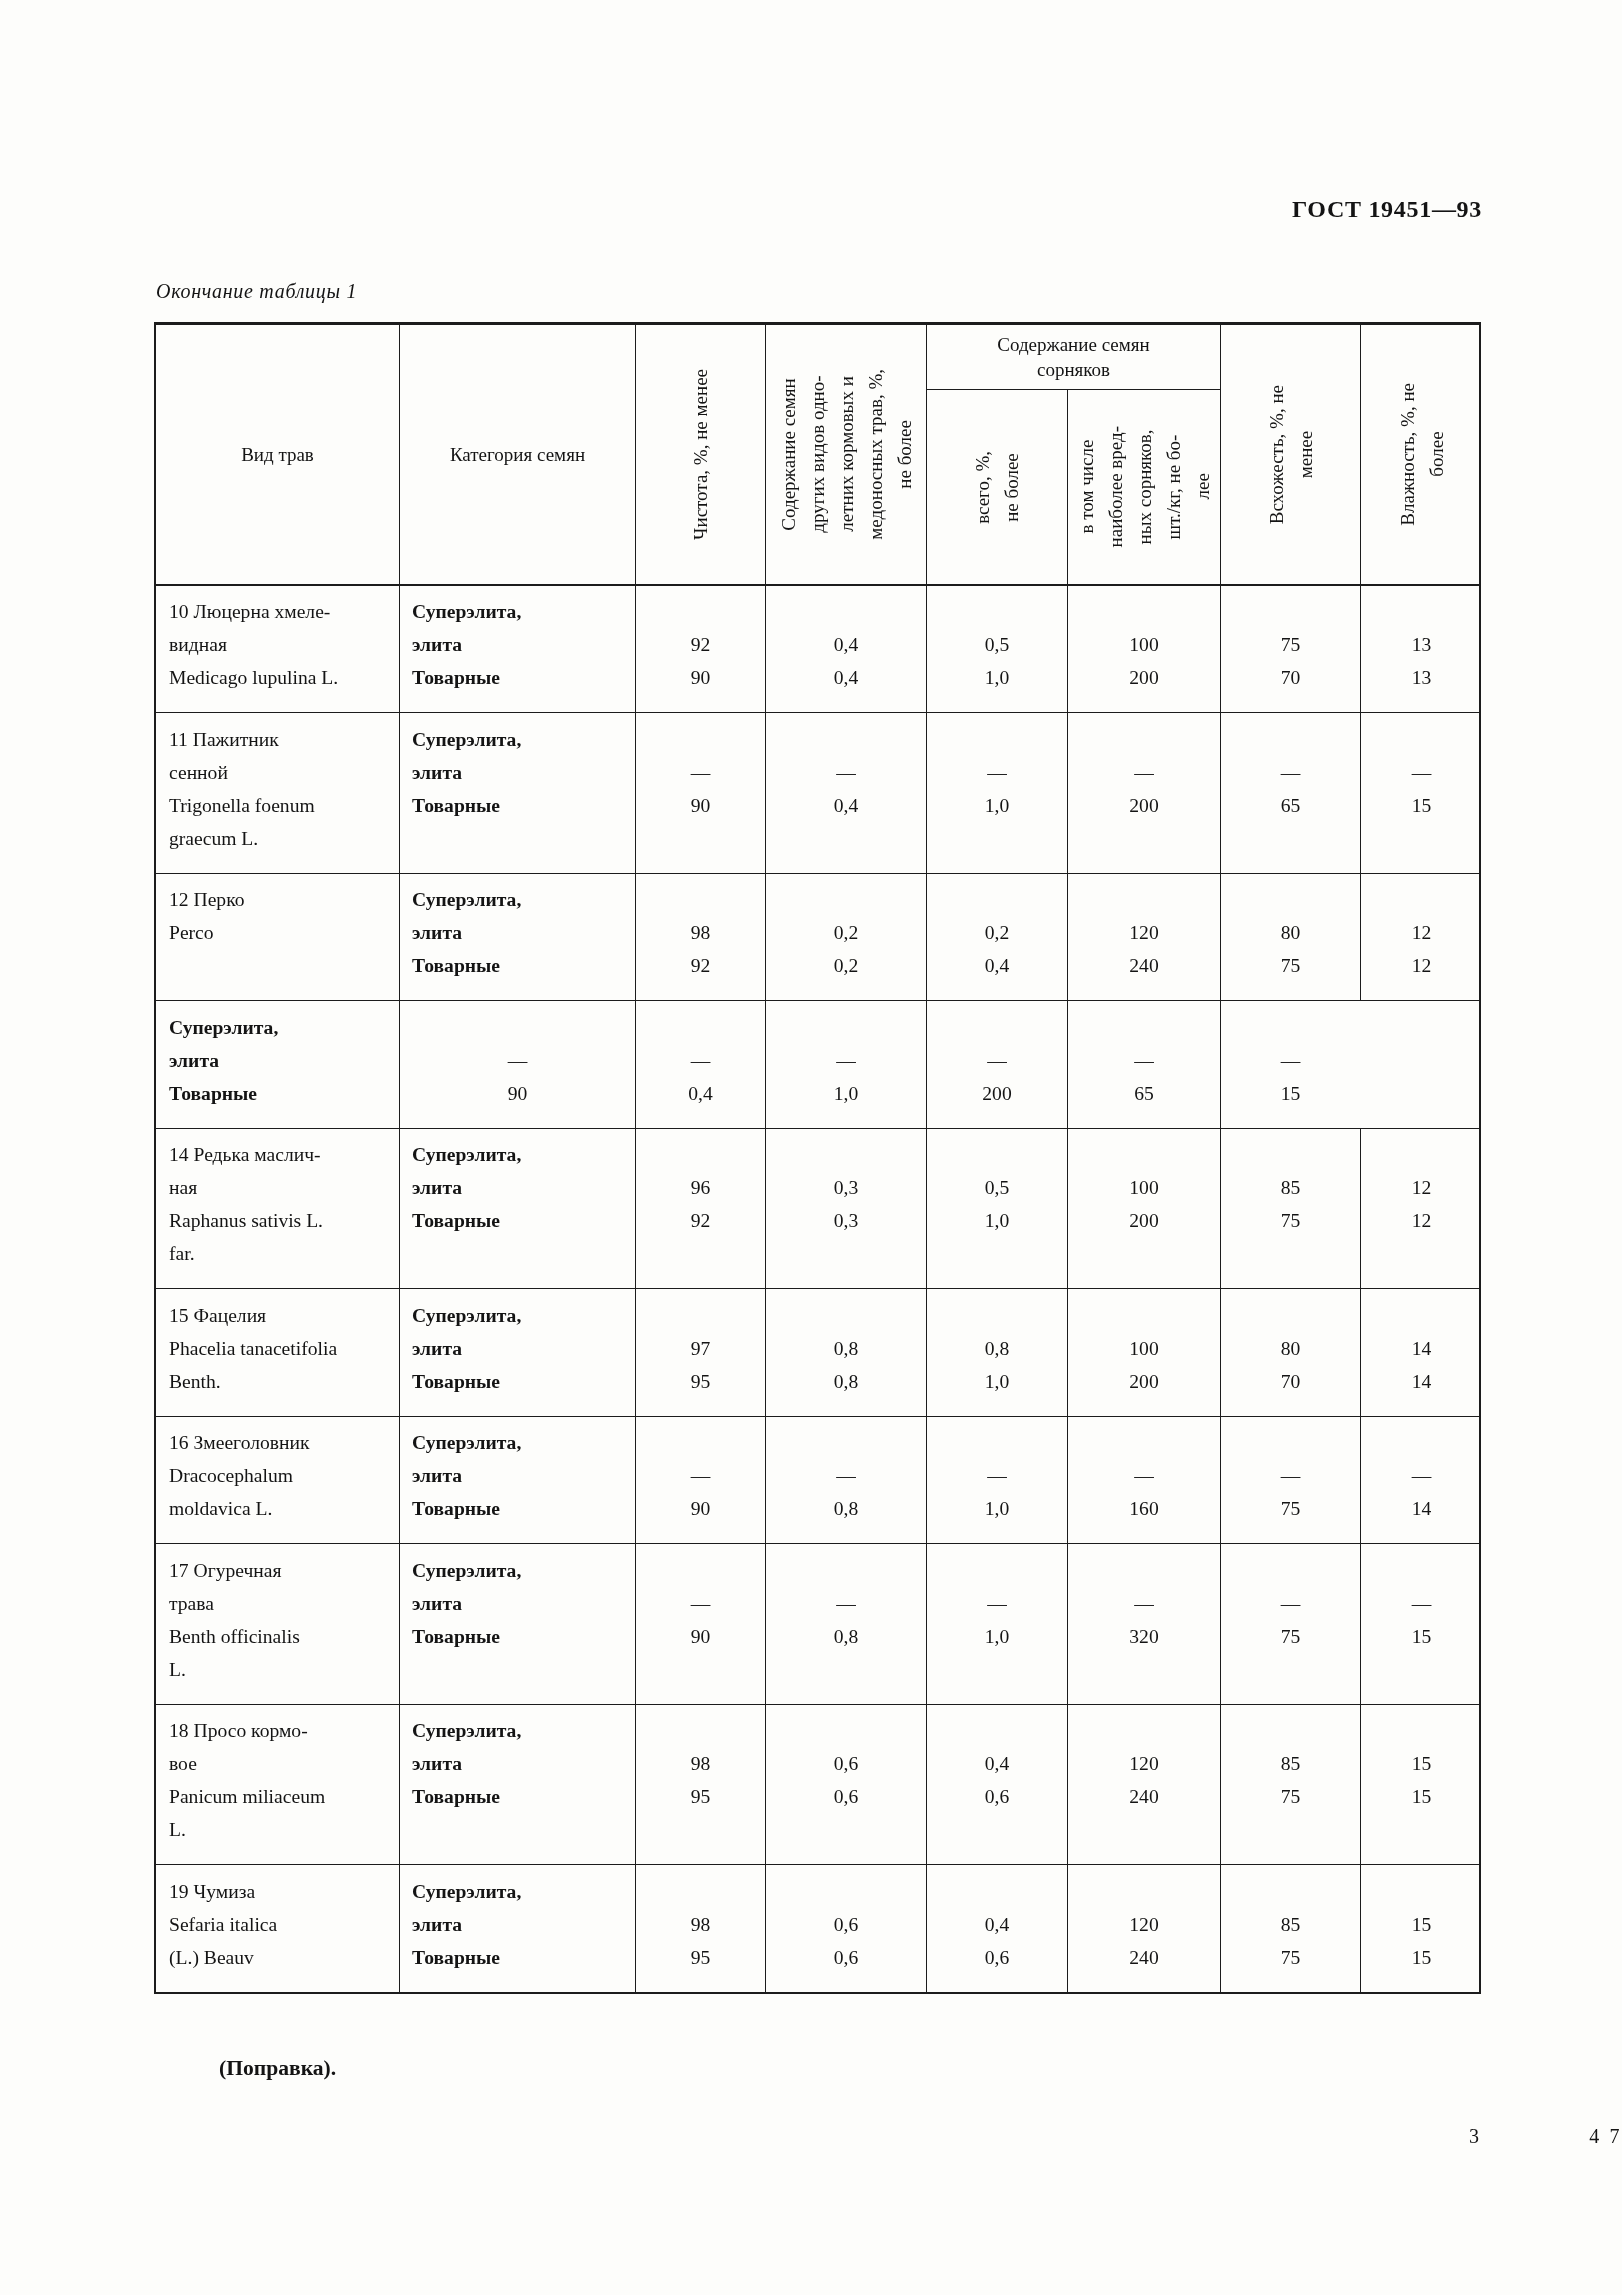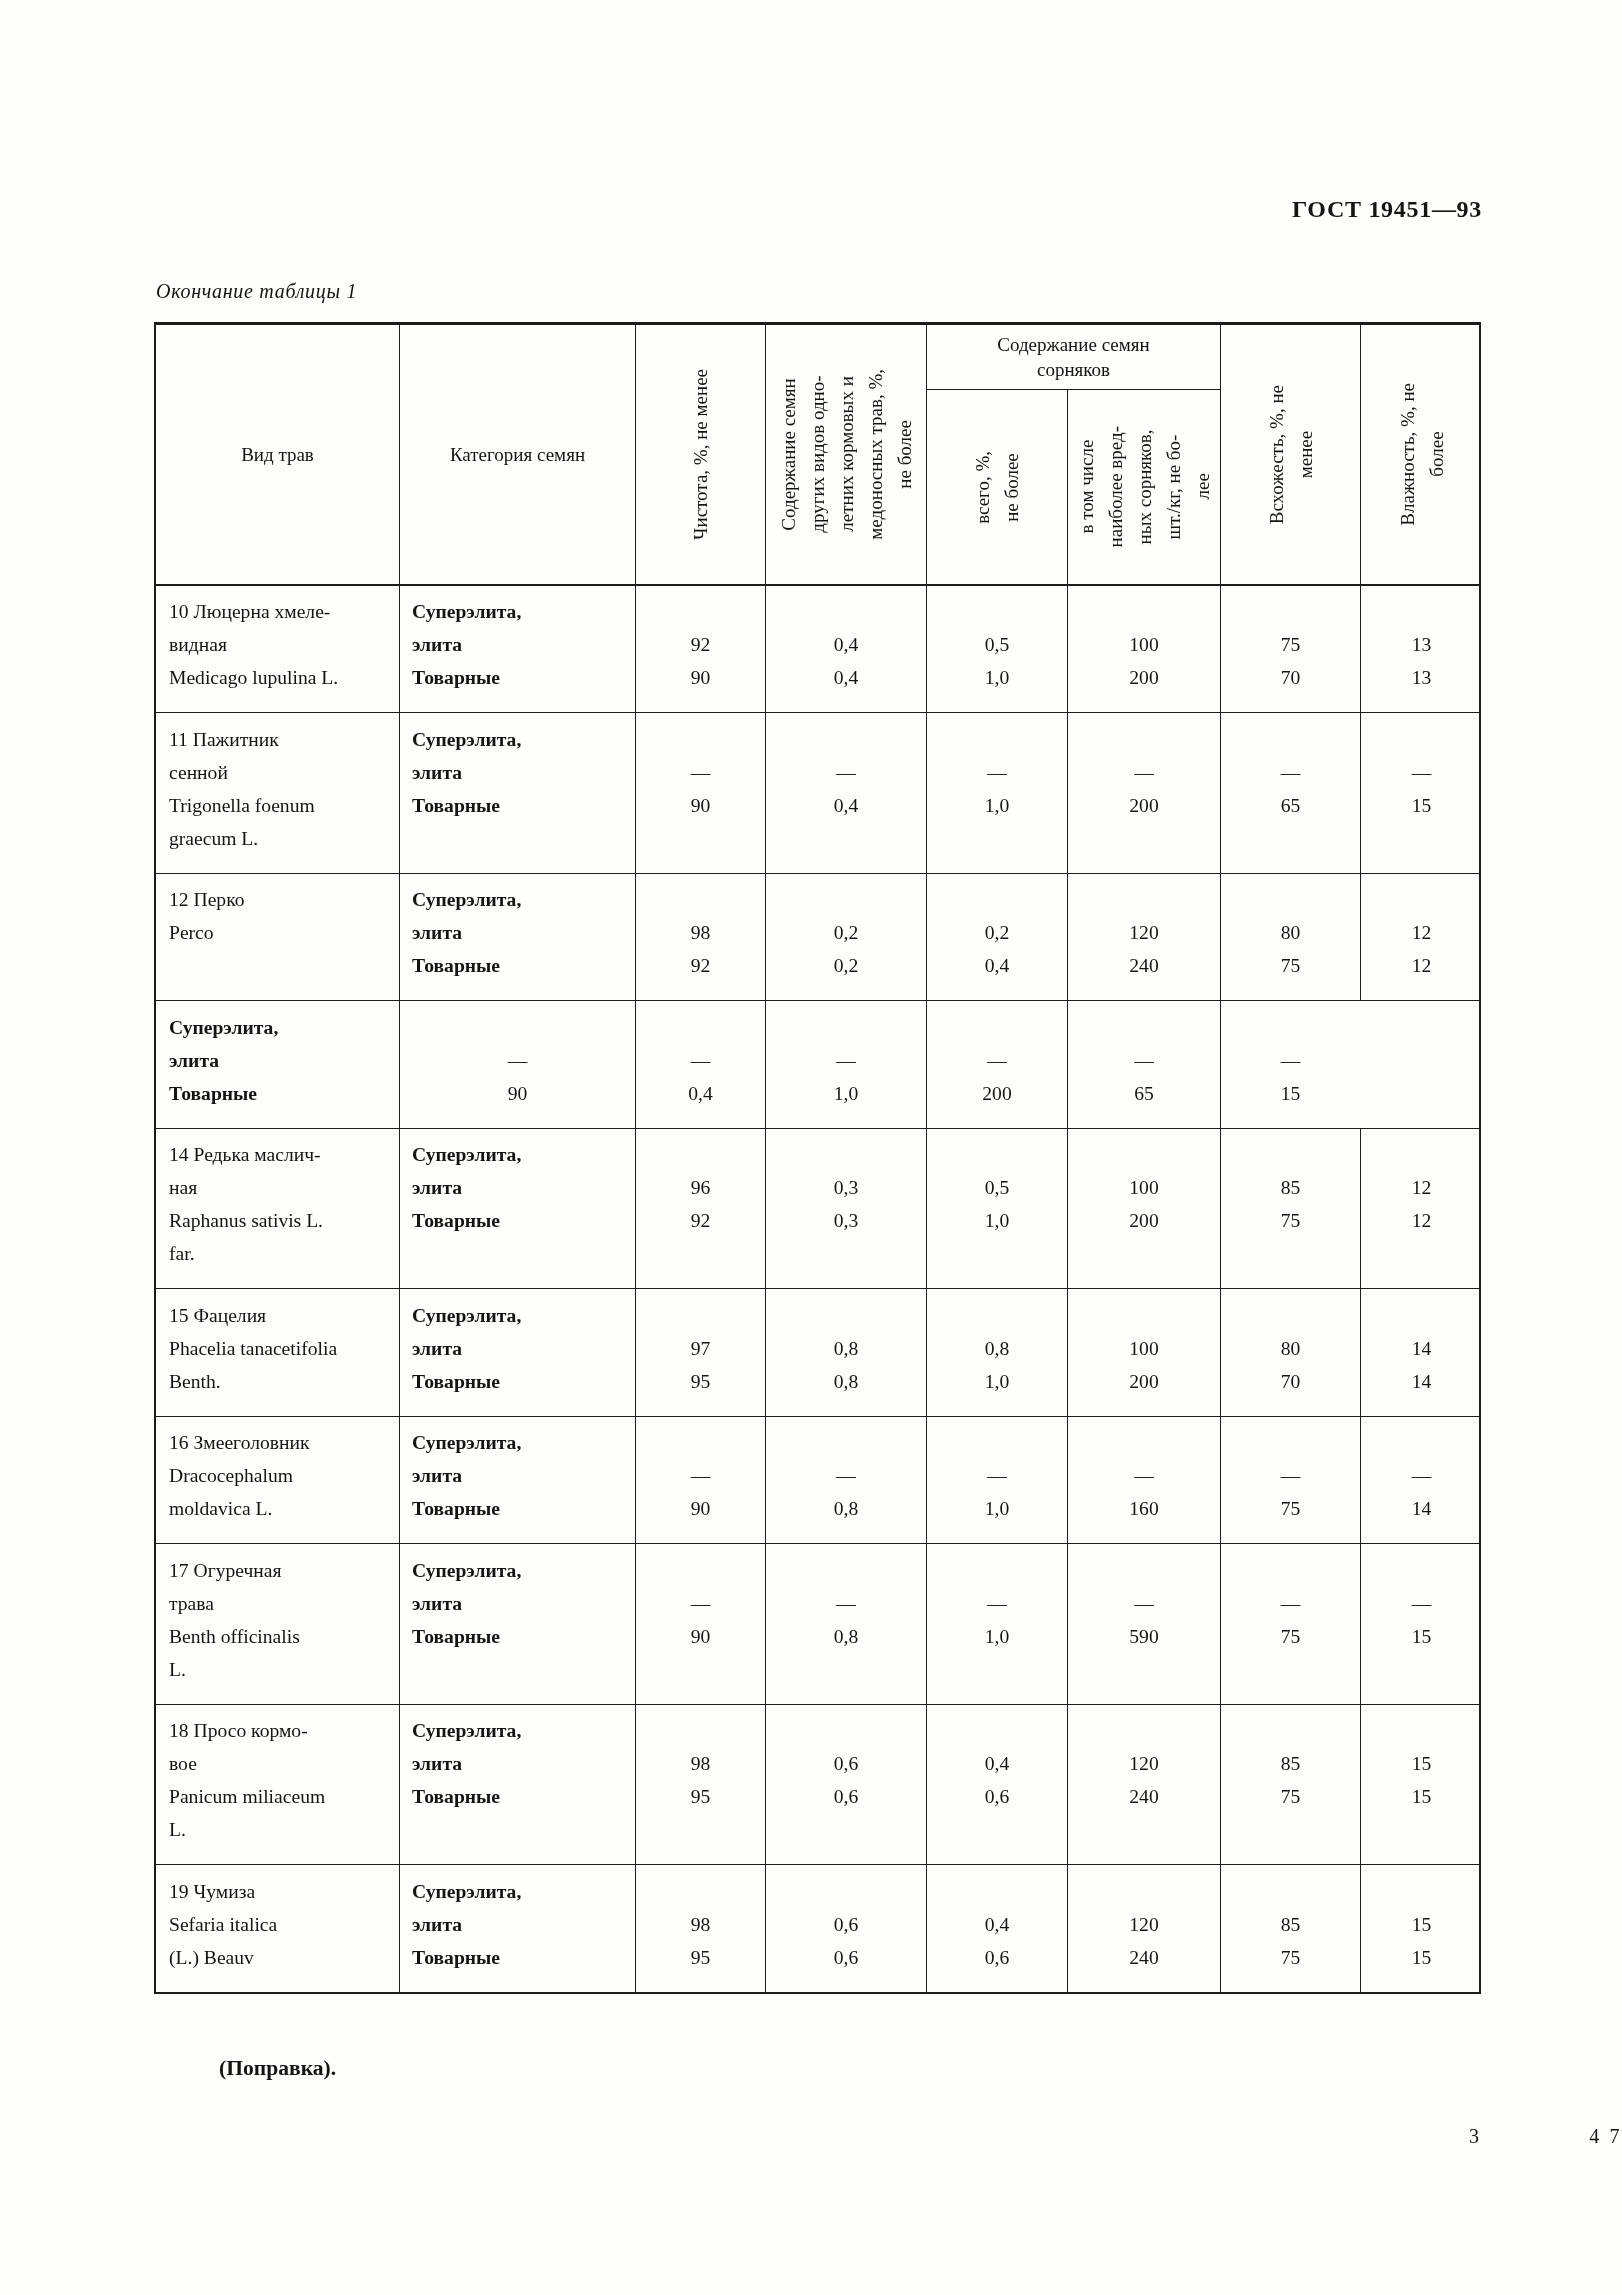--- a/index.html
+++ b/index.html
@@ -435,21 +435,21 @@
             <div class="ln">0,8</div>
           </div>
           <div class="cell vals">
             <div class="ln blank">&nbsp;</div>
             <div class="ln">—</div>
             <div class="ln">1,0</div>
           </div>
           <div class="cell vals">
             <div class="ln blank">&nbsp;</div>
             <div class="ln">—</div>
-            <div class="ln">590</div>
+            <div class="ln">320</div>
           </div>
           <div class="cell vals">
             <div class="ln blank">&nbsp;</div>
             <div class="ln">—</div>
             <div class="ln">75</div>
           </div>
           <div class="cell vals">
             <div class="ln blank">&nbsp;</div>
             <div class="ln">—</div>
             <div class="ln">15</div>

